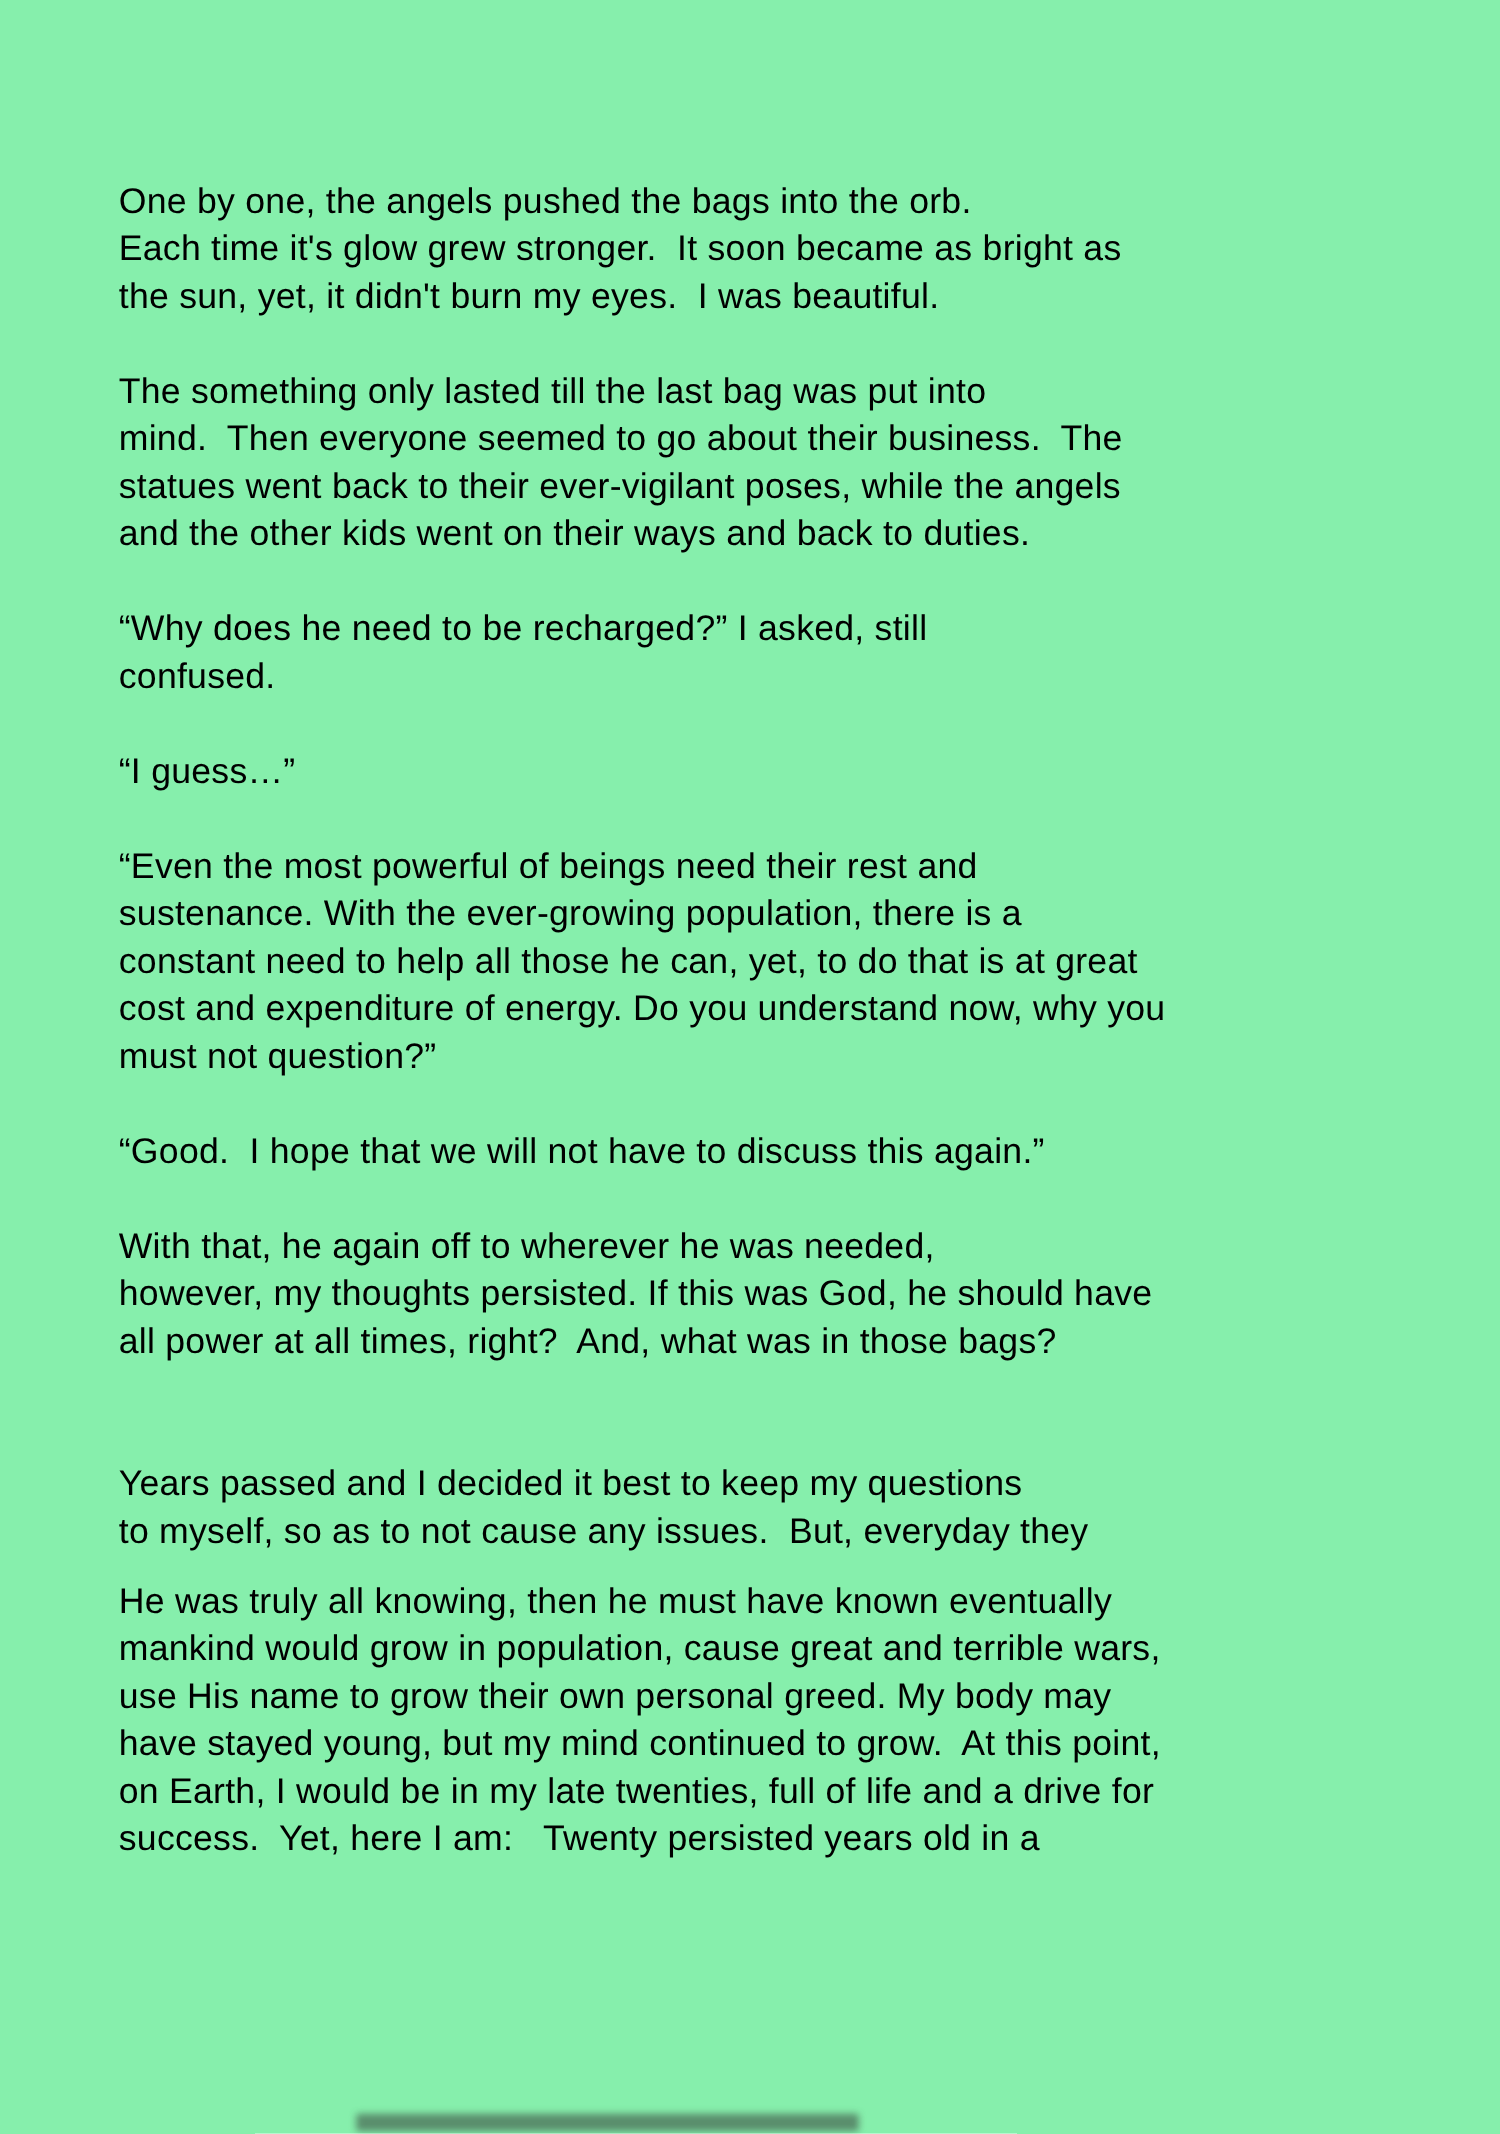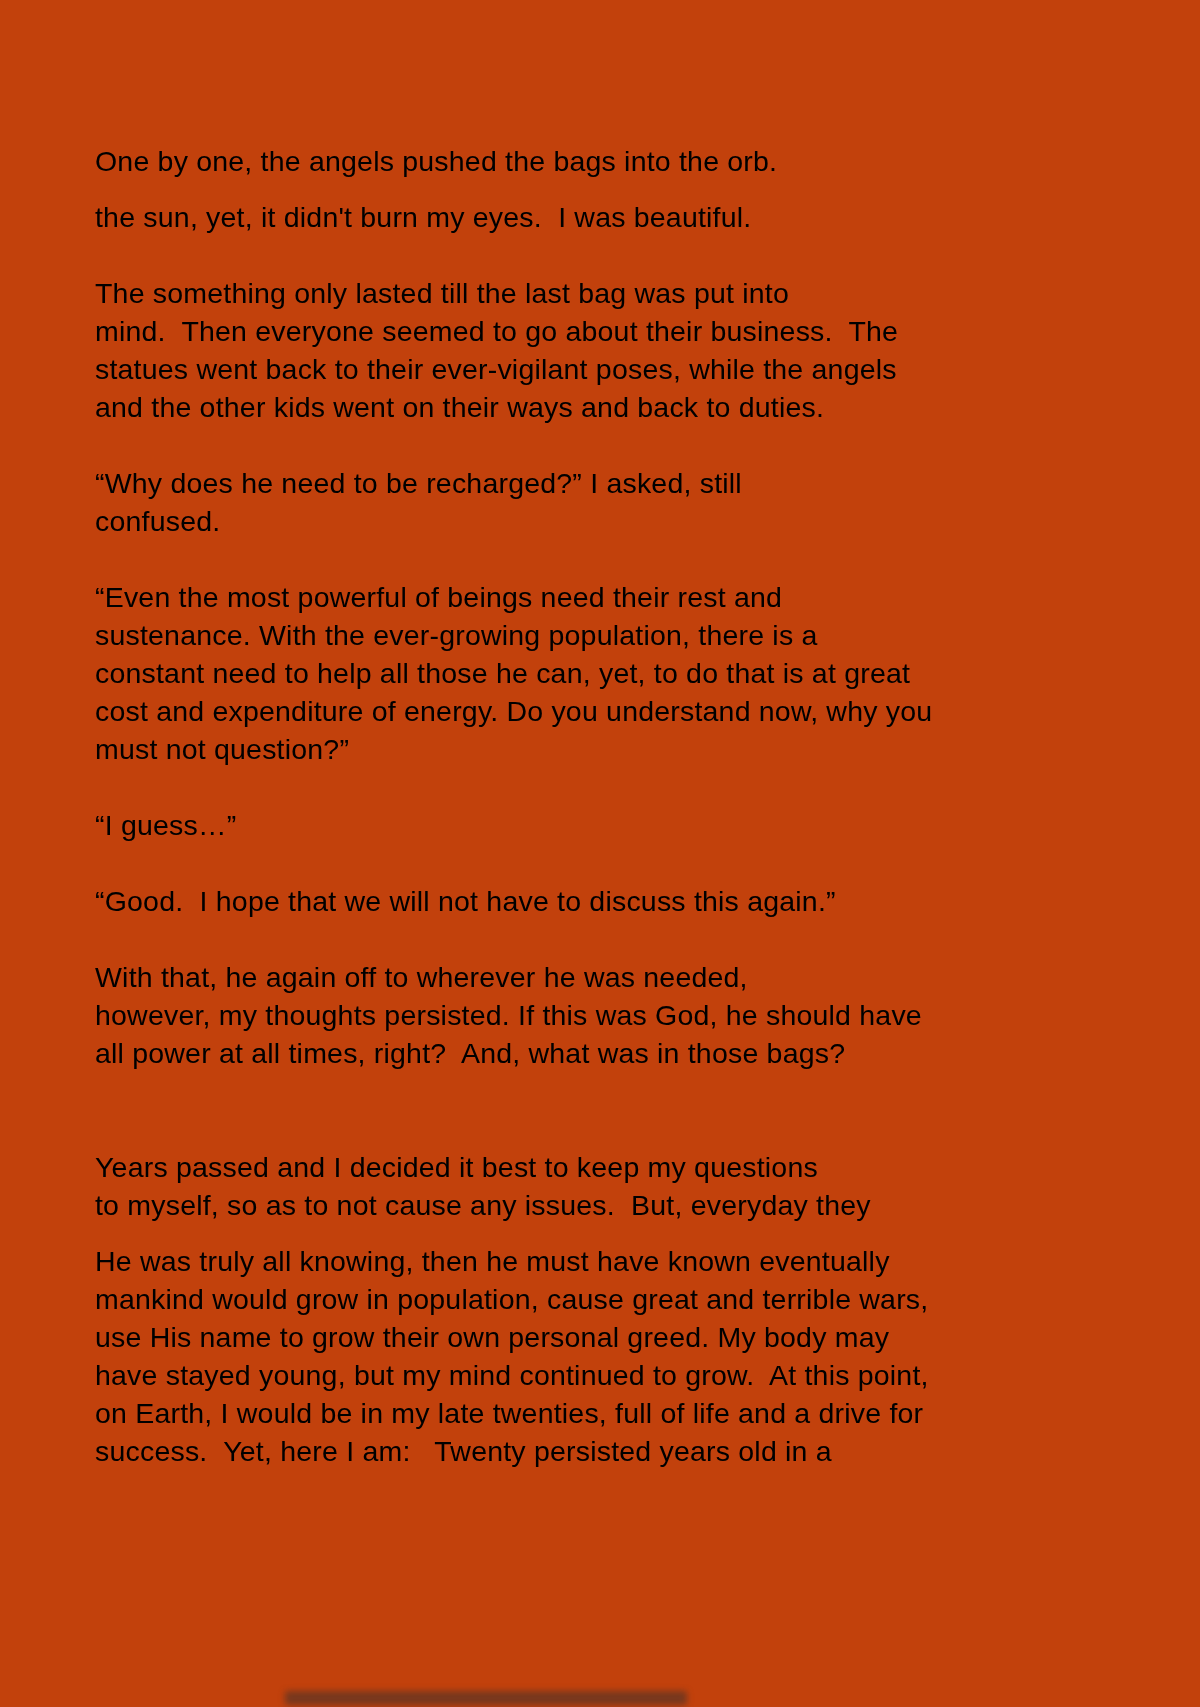--- a/index.html
+++ b/index.html
@@ -4,21 +4,21 @@
 <style>
   html, body {
     margin: 0;
     padding: 0;
     background: #ffffff;
   }
   .page {
     position: relative;
     width: 1200px;
     height: 1707px;
-    background: #c2410c;
+    background: #86efac;
     overflow: hidden;
     font-family: "Liberation Sans", "DejaVu Sans", sans-serif;
     color: #000000;
   }
   .text-block {
     position: absolute;
     top: 142px;
     left: 95px;
     right: 85px;
   }
@@ -50,46 +50,46 @@
   }
 </style>
 </head>
 <body>
 
 <div class="page">
   <div class="text-block">
 
     <p class="para">
       <span class="line first">One by one, the angels pushed the bags into the orb.</span><br>
-      <br>
+      <span class="line">Each time it's glow grew stronger.  It soon became as bright as</span><br>
       <span class="line">the sun, yet, it didn't burn my eyes.  I was beautiful.</span>
     </p>
 
     <p class="para">
       <span class="line first">The something only lasted till the last bag was put into</span><br>
       <span class="line">mind.  Then everyone seemed to go about their business.  The</span><br>
       <span class="line">statues went back to their ever-vigilant poses, while the angels</span><br>
       <span class="line">and the other kids went on their ways and back to duties.</span>
     </p>
 
     <p class="para">
       <span class="line first">“Why does he need to be recharged?” I asked, still</span><br>
       <span class="line">confused.</span>
     </p>
 
     <p class="para">
+      <span class="line first">“I guess…”</span>
+    </p>
+
+    <p class="para">
       <span class="line first">“Even the most powerful of beings need their rest and</span><br>
       <span class="line">sustenance. With the ever-growing population, there is a</span><br>
       <span class="line">constant need to help all those he can, yet, to do that is at great</span><br>
       <span class="line">cost and expenditure of energy. Do you understand now, why you</span><br>
       <span class="line">must not question?”</span>
-    </p>
-
-    <p class="para">
-      <span class="line first">“I guess…”</span>
     </p>
 
     <p class="para">
       <span class="line first">“Good.  I hope that we will not have to discuss this again.”</span>
     </p>
 
     <p class="para">
       <span class="line first">With that, he again off to wherever he was needed,</span><br>
       <span class="line">however, my thoughts persisted. If this was God, he should have</span><br>
       <span class="line">all power at all times, right?  And, what was in those bags?</span>

